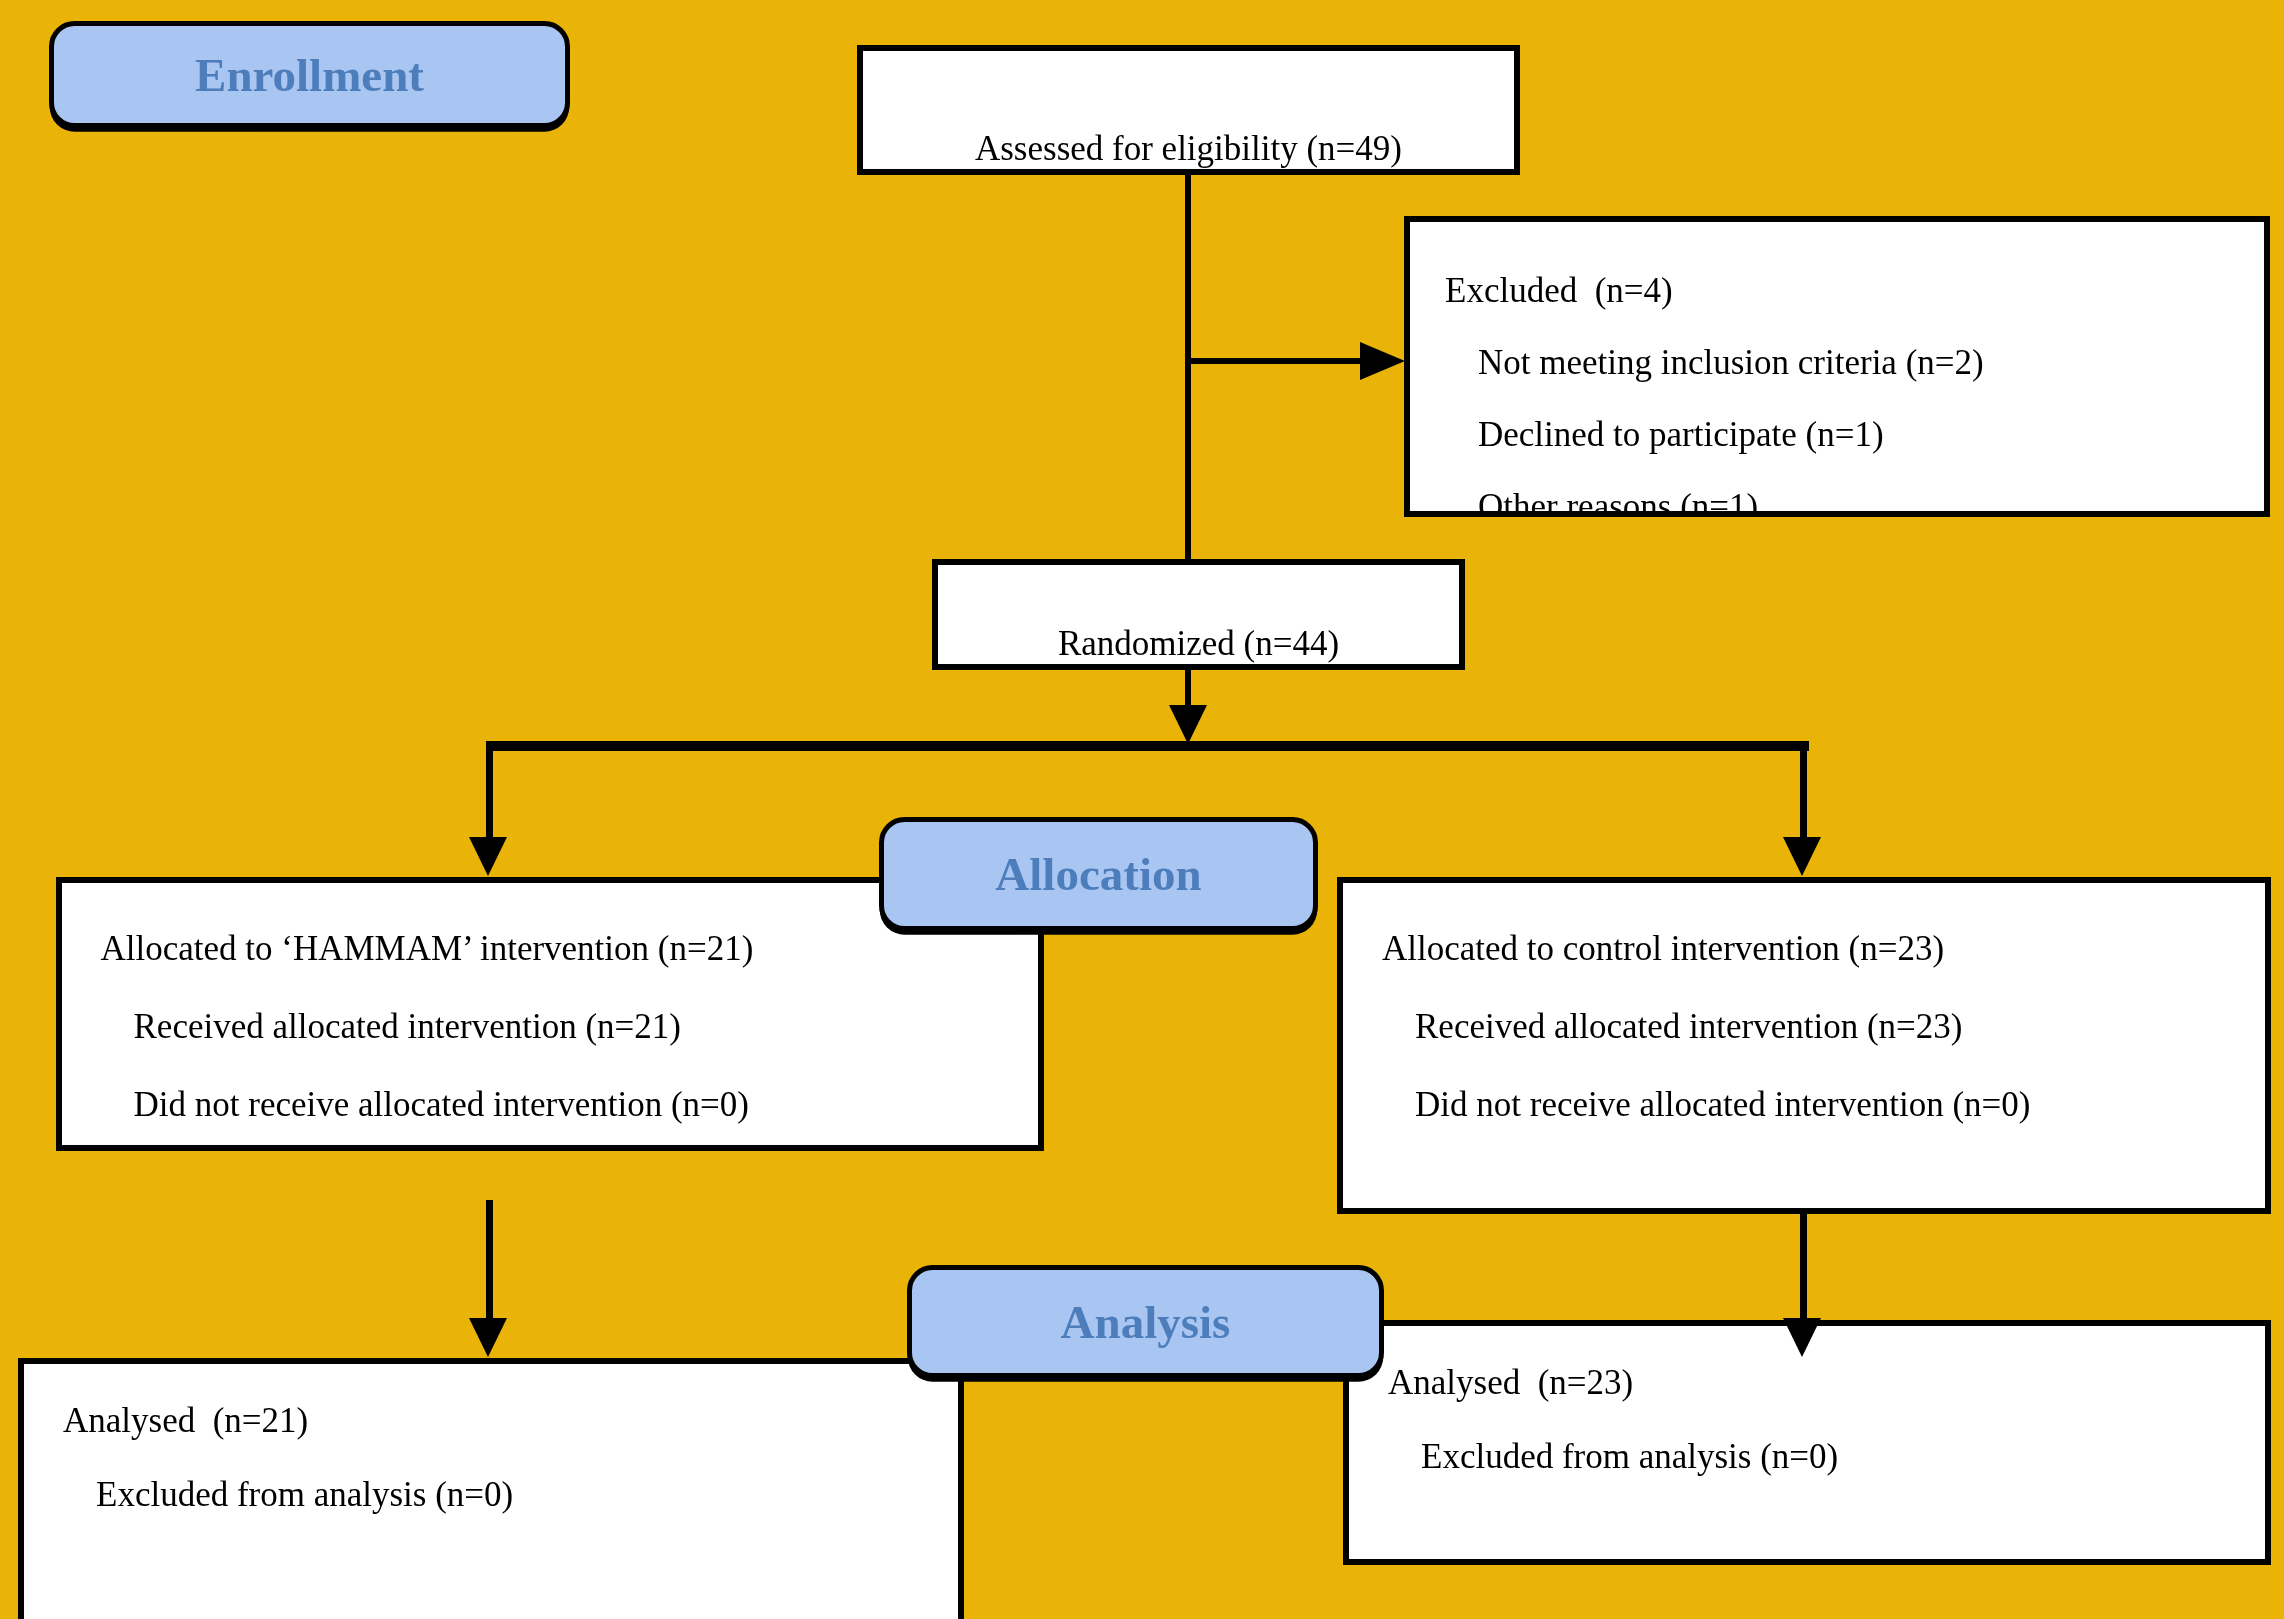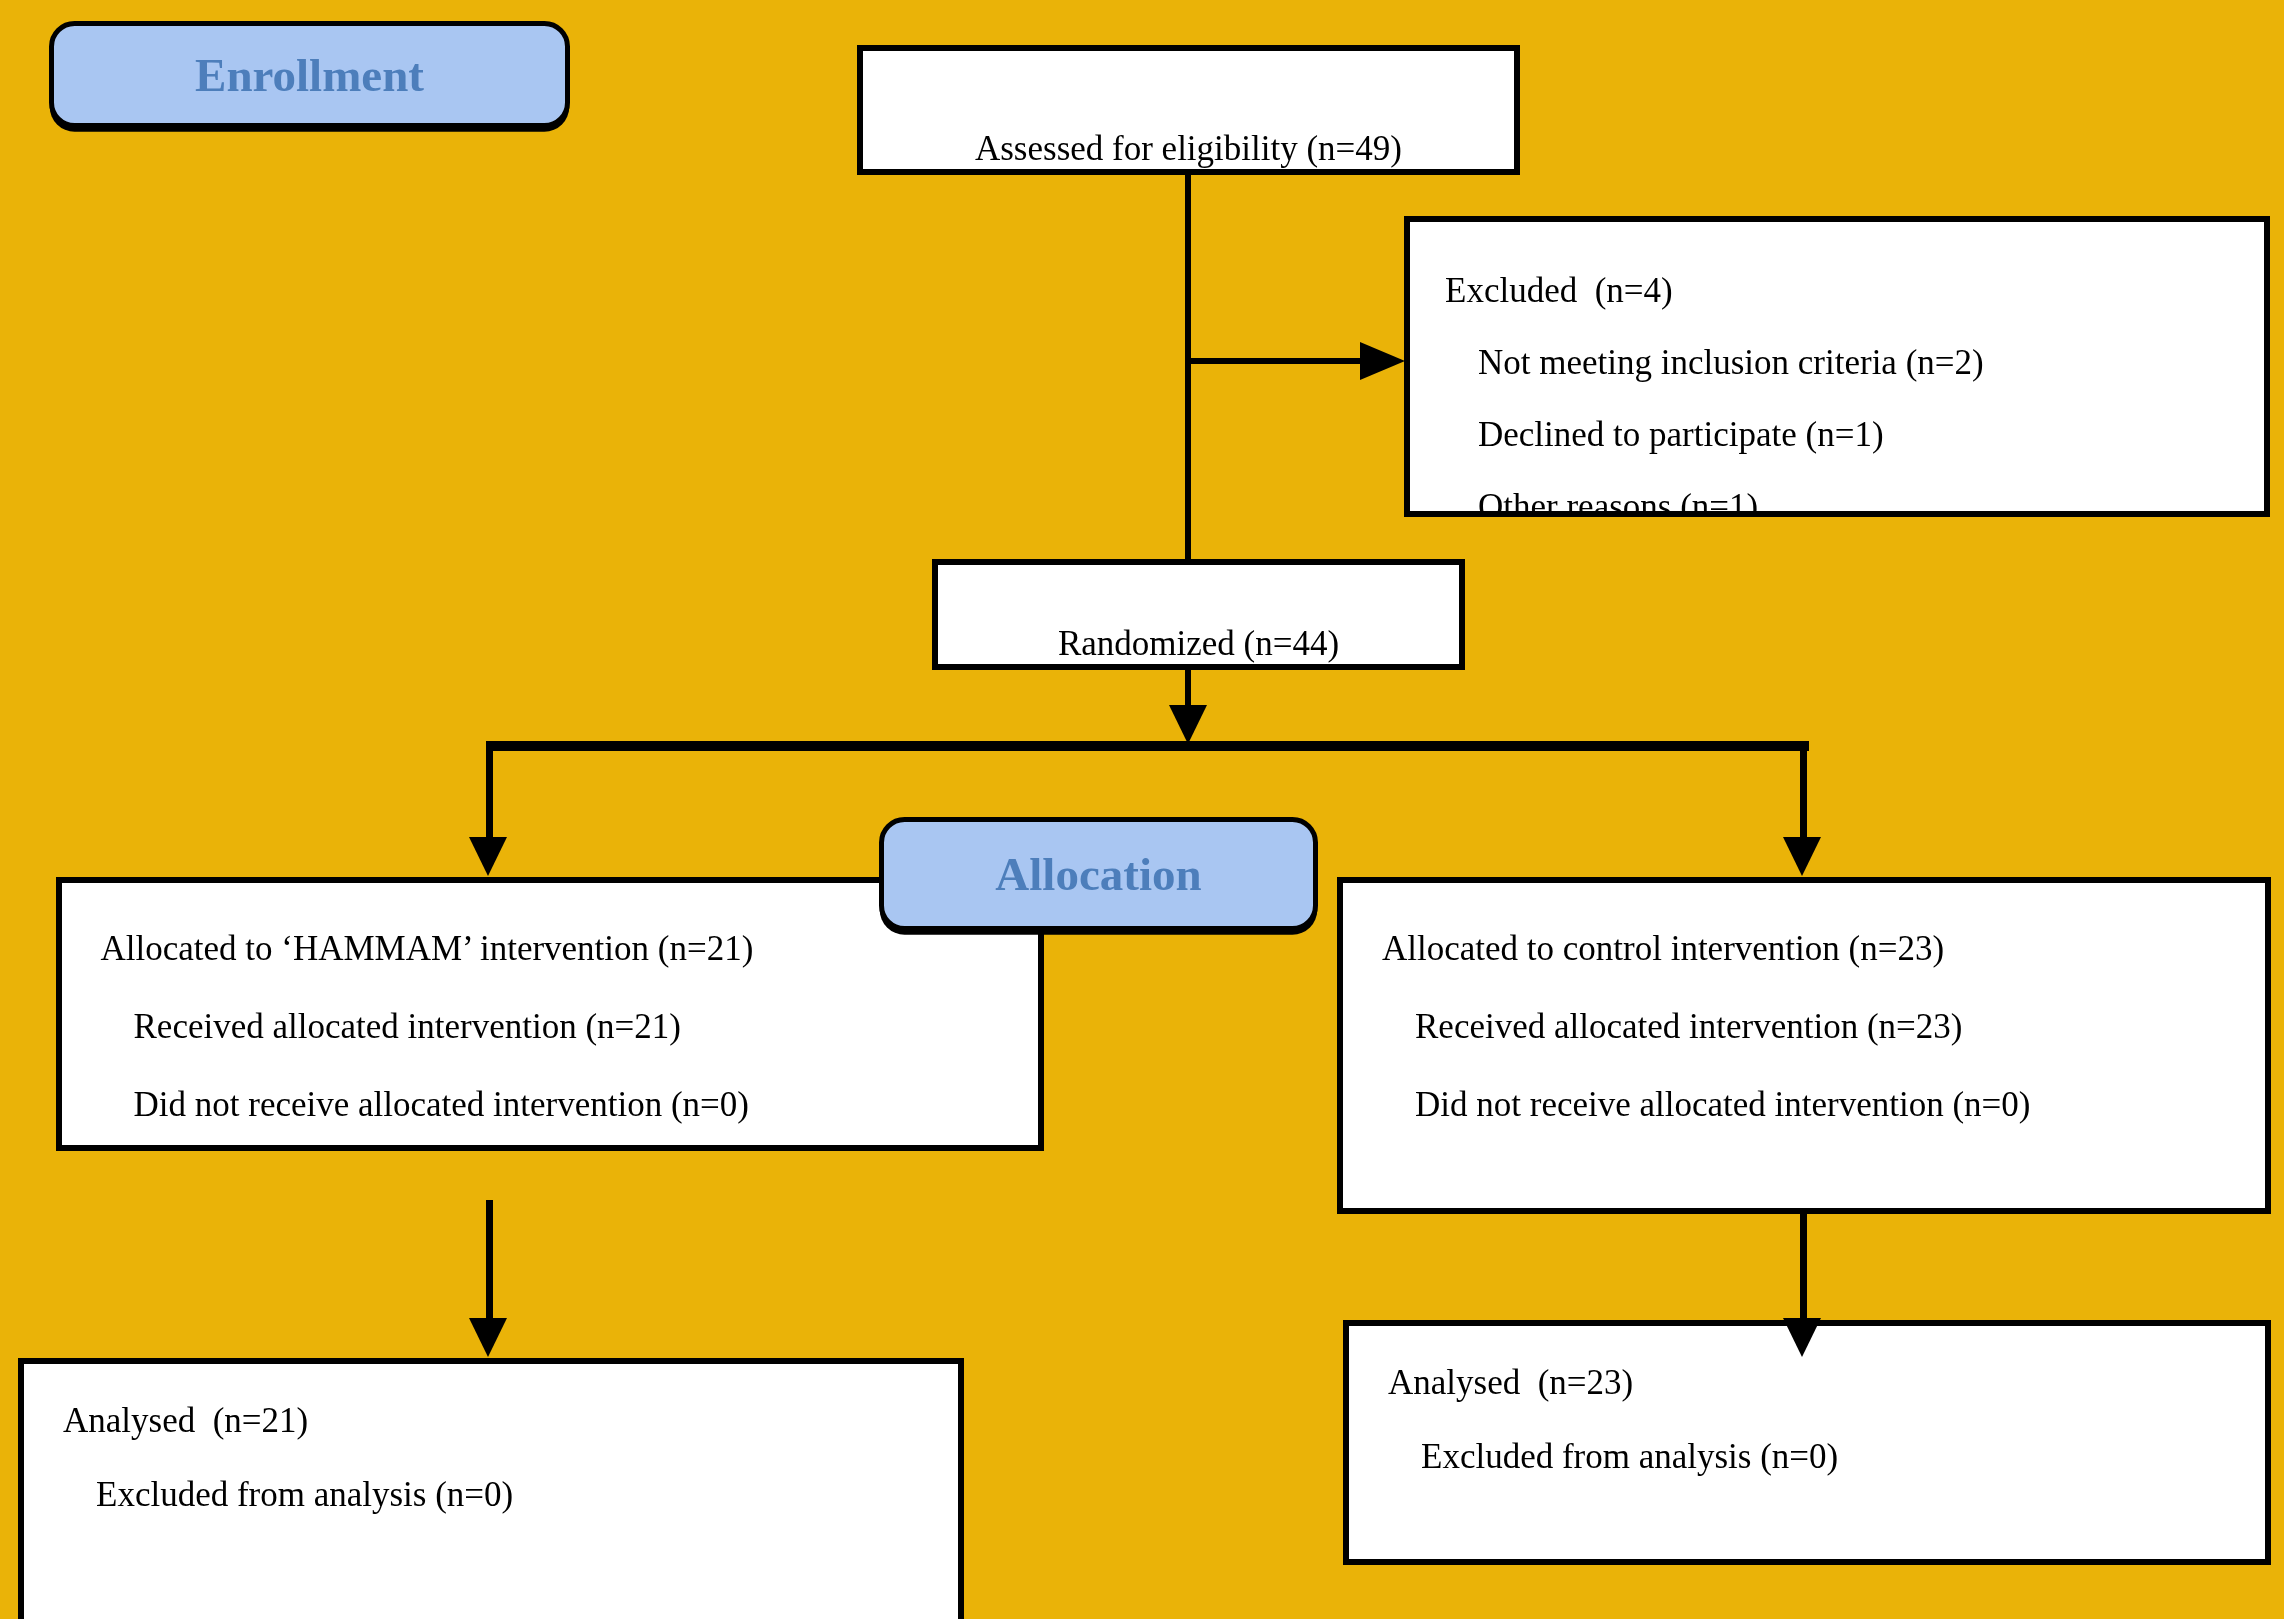--- a/index.html
+++ b/index.html
@@ -135,20 +135,23 @@
     <div class="tline">Allocated to control intervention (n=23)</div>
     <div class="tline indent">Received allocated intervention (n=23)</div>
     <div class="tline indent">Did not receive allocated intervention (n=0)</div>
   </div>
 
   <div id="c-left-analysis" class="line"></div>
   <div id="a-ana-left" class="arrow-down"></div>
   <div id="c-right-analysis" class="line"></div>
   <div id="a-ana-right" class="arrow-down"></div>
 
+  <div id="analysis" class="stage">
+    <span>Analysis</span>
+  </div>
 
   <div id="ana-left" class="box">
     <div class="tline">Analysed  (n=21)</div>
     <div class="tline indent">Excluded from analysis (n=0)</div>
   </div>
   <div id="ana-right" class="box">
     <div class="tline">Analysed  (n=23)</div>
     <div class="tline indent">Excluded from analysis (n=0)</div>
   </div>
 

